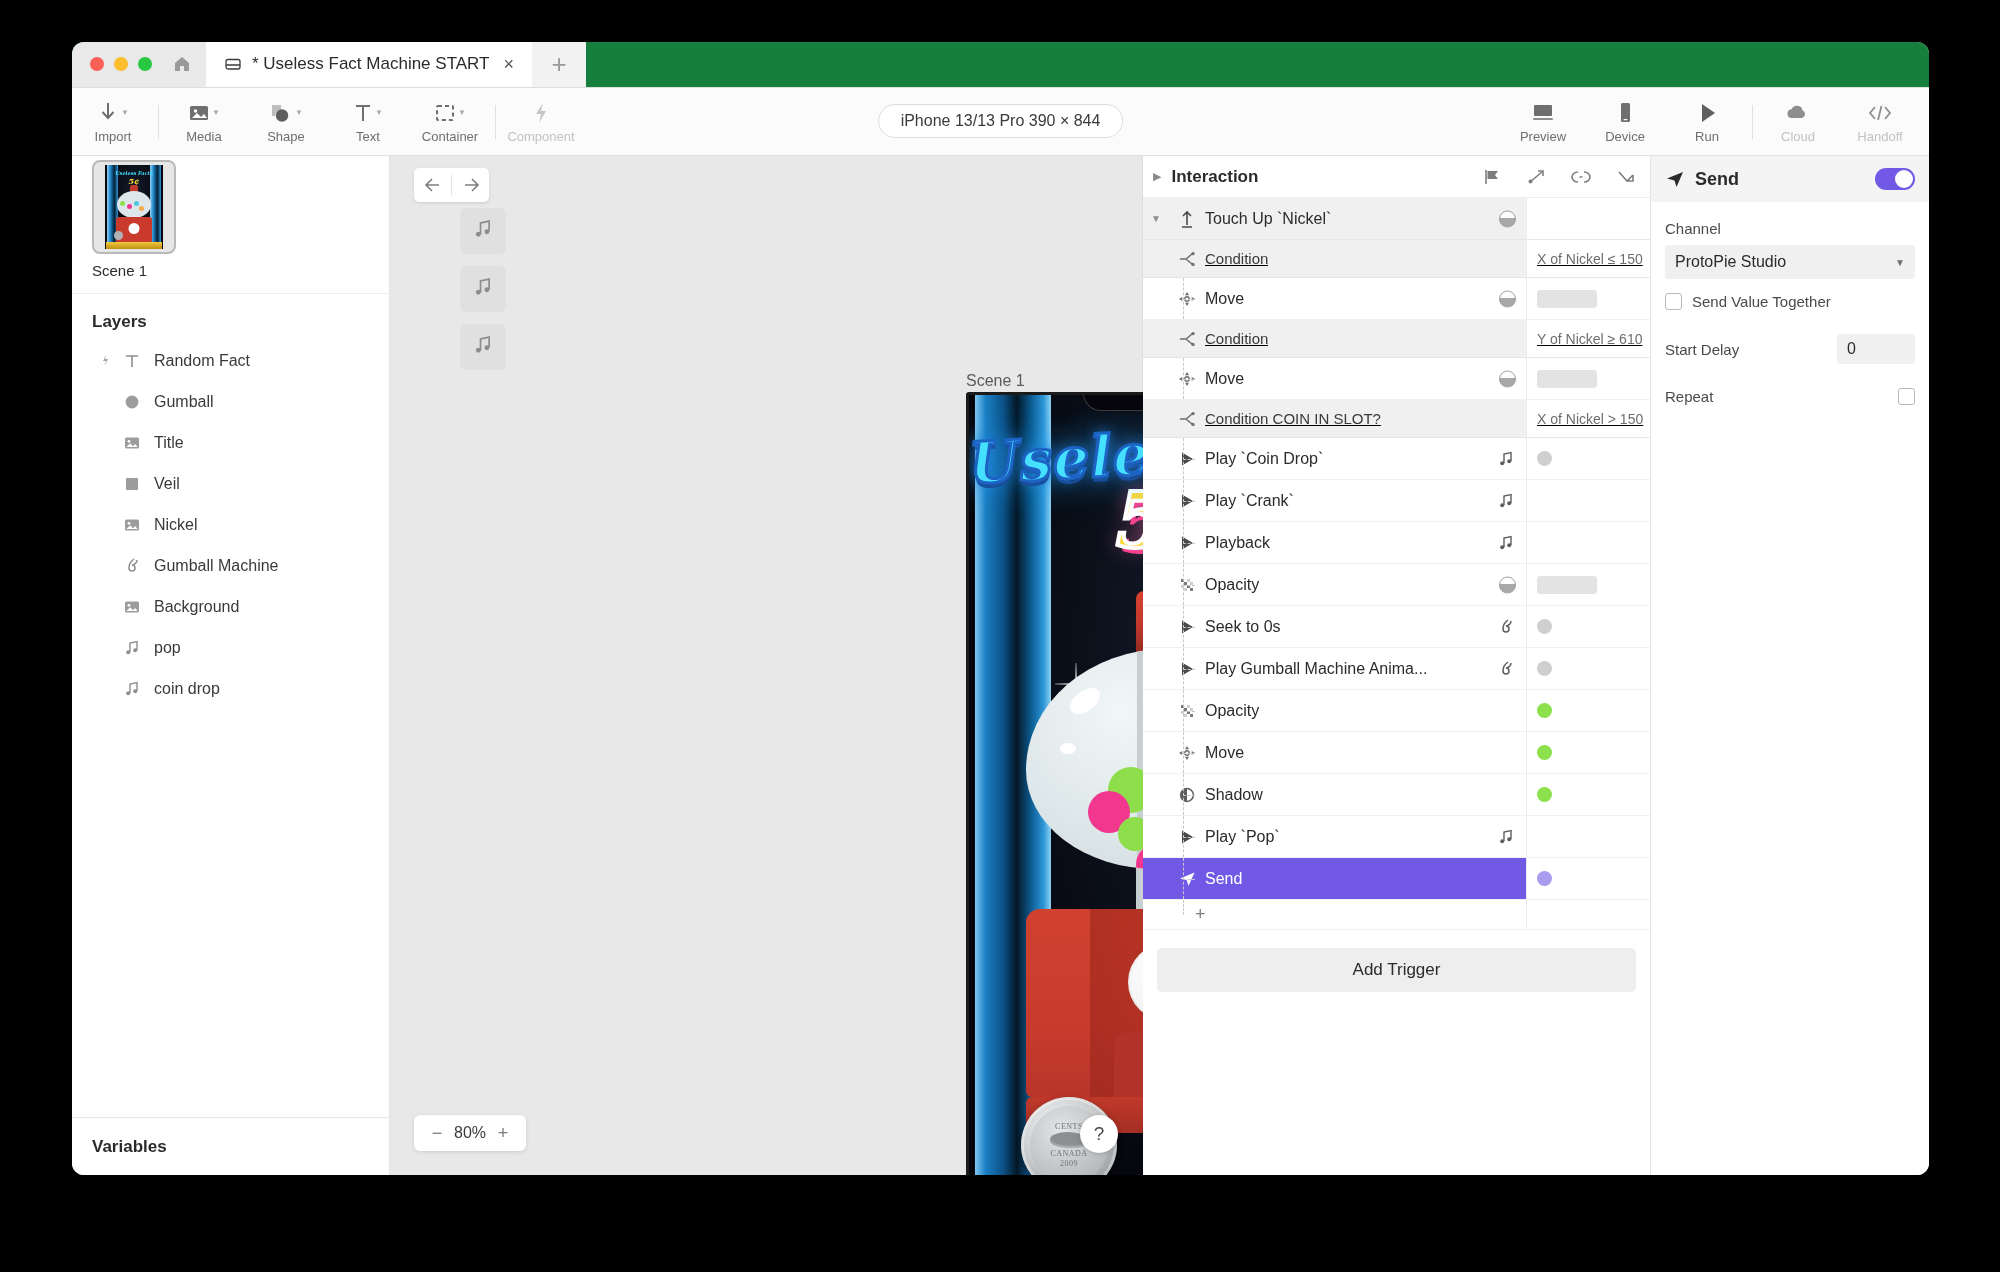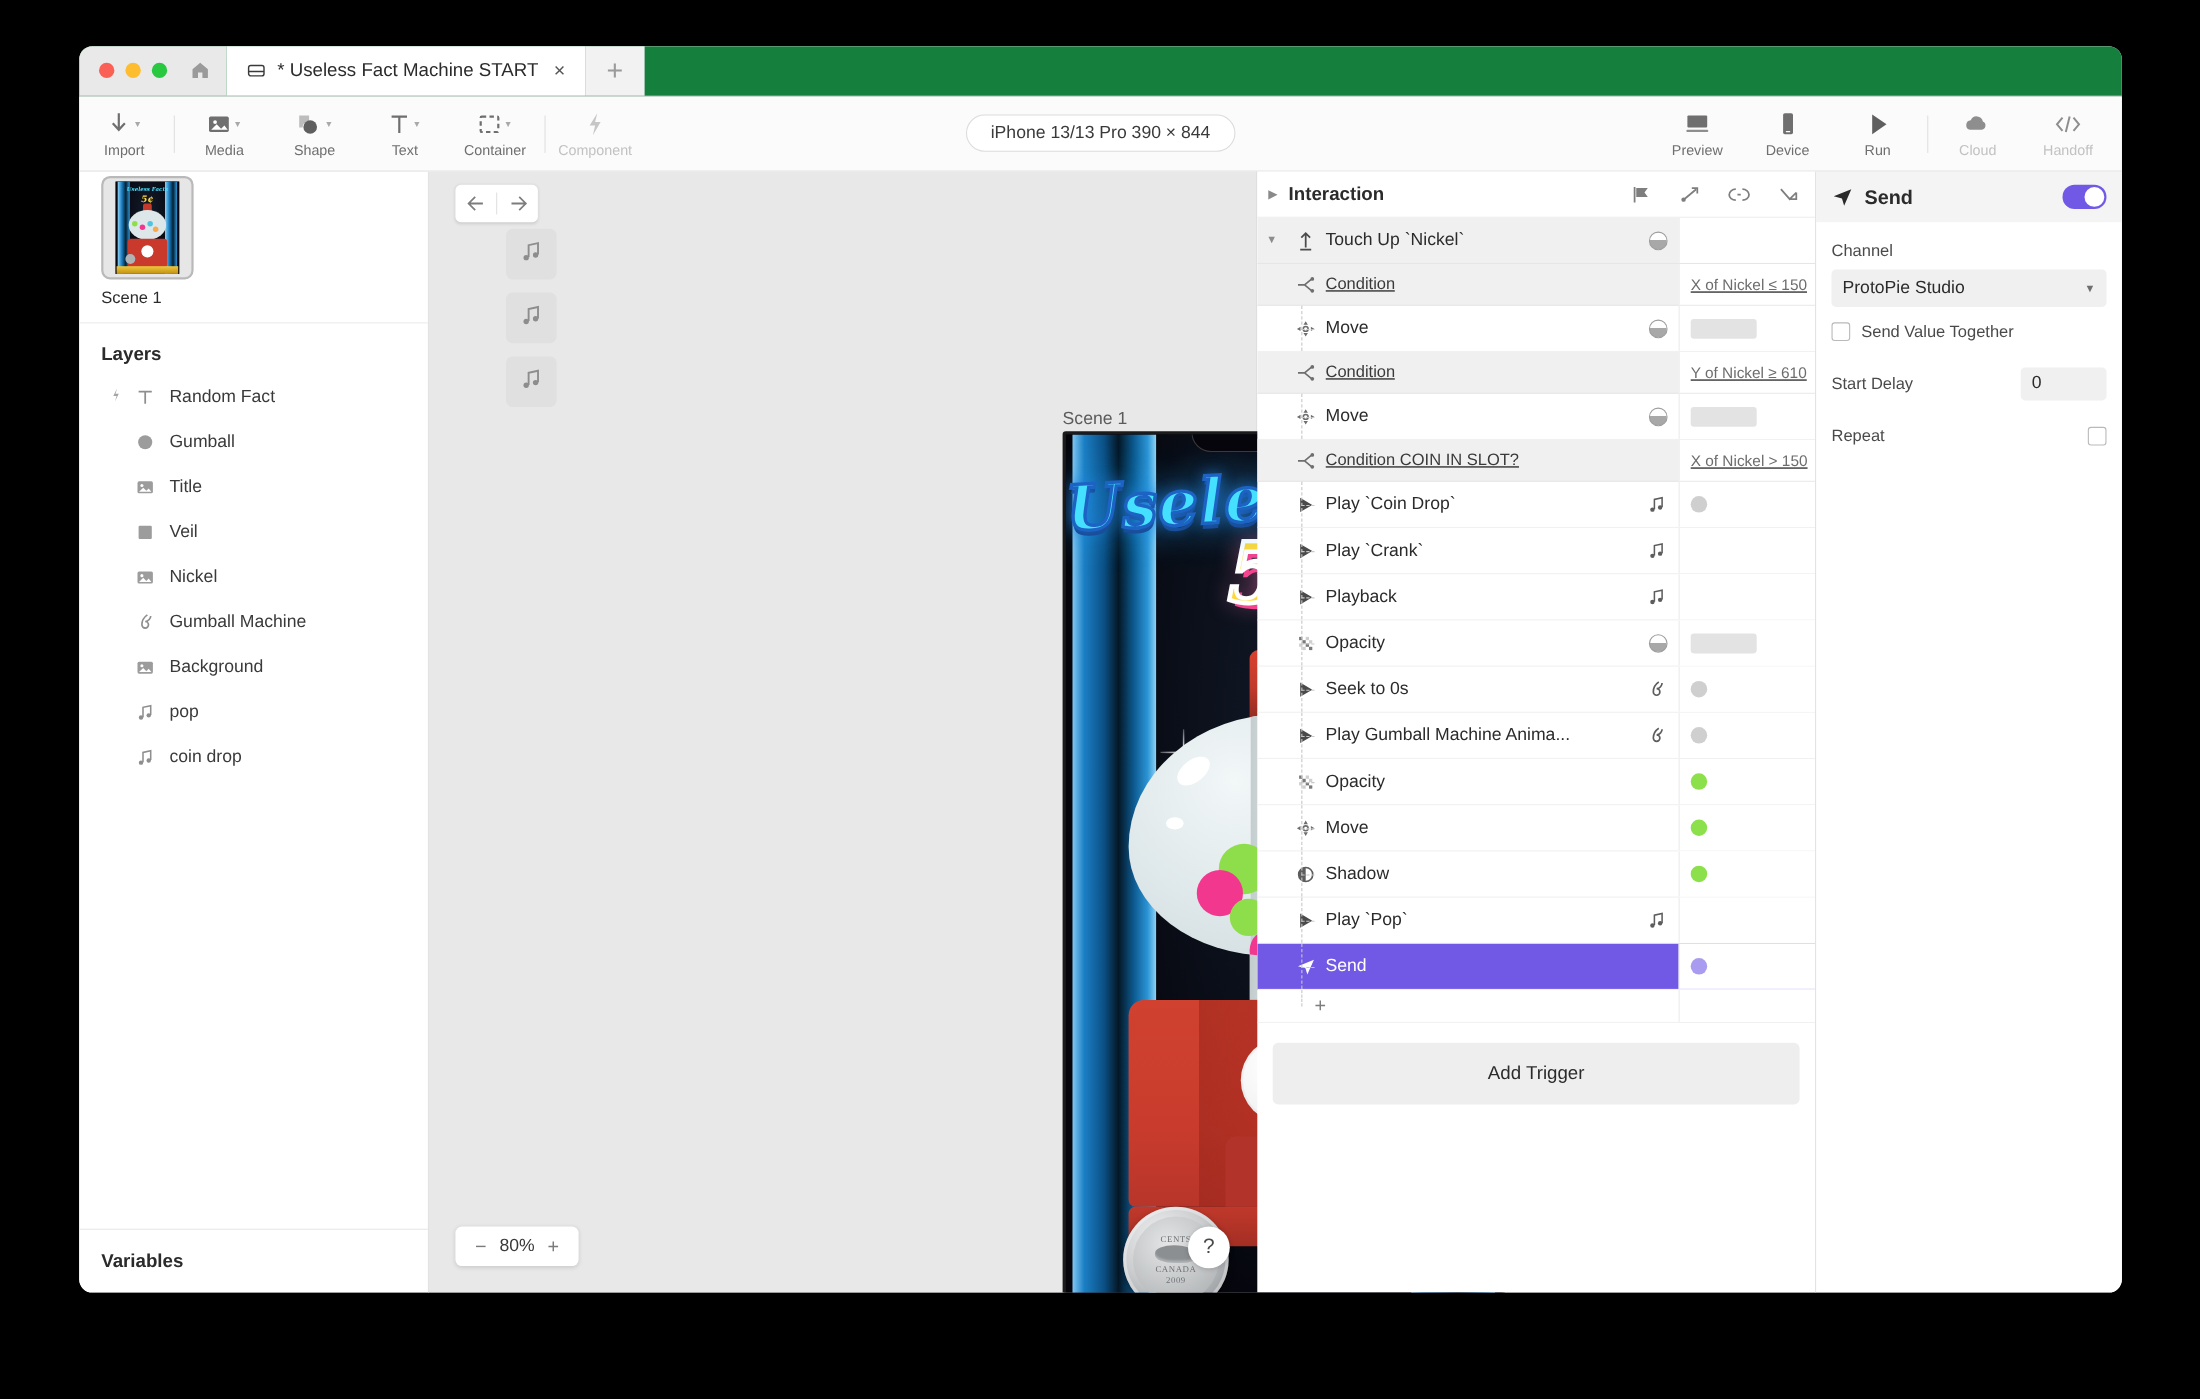--- a/index.html
+++ b/index.html
@@ -352,21 +352,21 @@
   #ruler { position:absolute; right:0; top:0; width: 124px; height: 42px; }
   .rmark { position:absolute; font-size:13px; color:#8a8a8a; top: 4px; }
   #rticks { position:absolute; left: 0; right: 4px; top: 24px; height: 7px; display:flex; }
   #rticks i { flex:1; border-left: 1px solid #cfcfcf; height: 4px; }
   #rticks i.maj { height: 7px; border-left: 1px solid #b4b4b4; }
 
   .addrow { height: 30px; display:flex; align-items:center; border-bottom:1px solid #f1f1f1; position:relative;}
   .addrow .plus { margin-left: 52px; color:#7d7d7d; font-size:18px; cursor:pointer;}
 
   #add-trigger {
-    margin: 18px 14px 0 14px; height: 56px; background:#eeeeee;
+    margin: 18px 14px 0 14px; height: 44px; background:#eeeeee;
     border-radius:5px; display:flex; align-items:center; justify-content:center;
     font-size:17px; color:#2b2b2b; cursor:pointer;
   }
 
   
   #props { width: 278px; flex: 0 0 278px; background:#fff; }
   #props-head {
     height: 46px; background:#f4f4f4; display:flex; align-items:center;
     padding: 0 14px; gap: 10px;
   }

